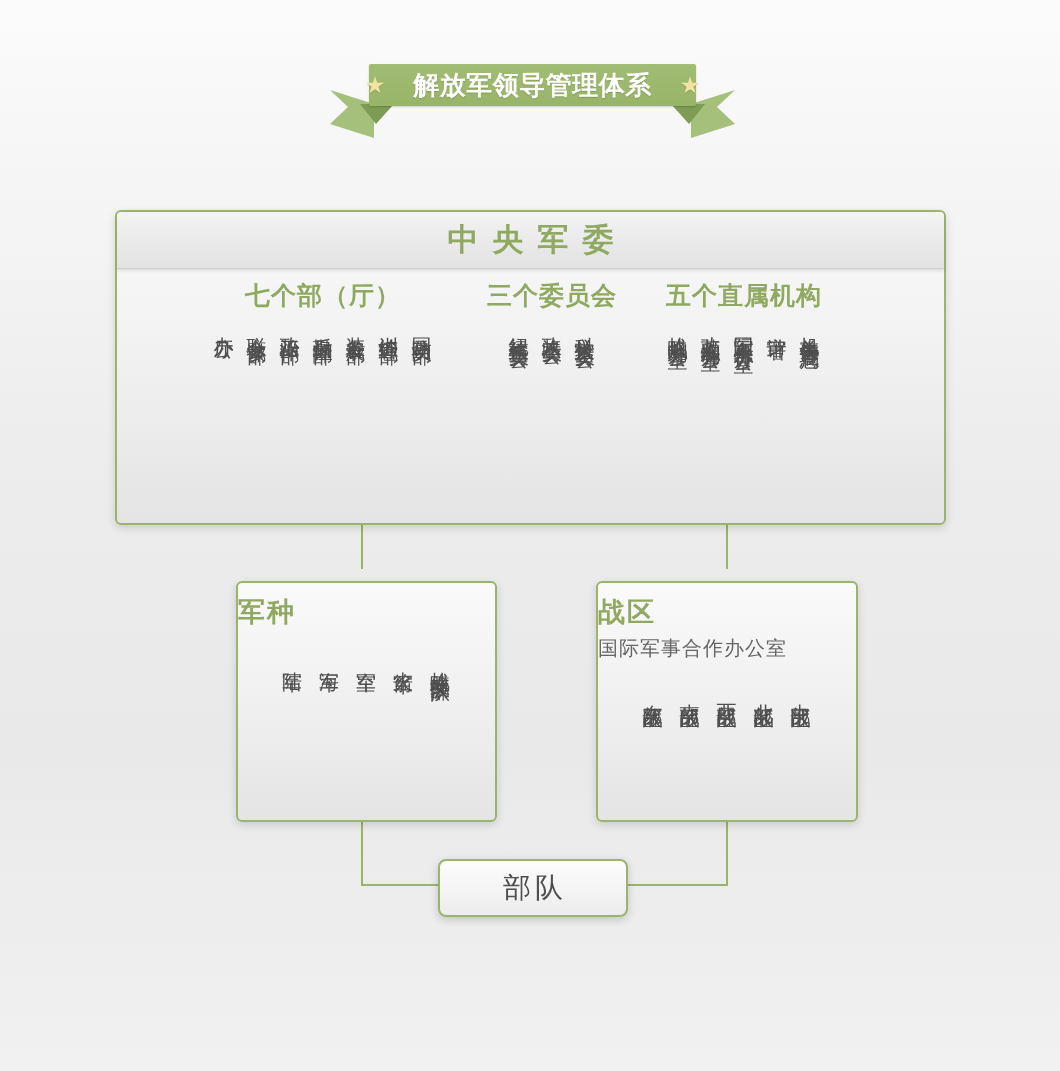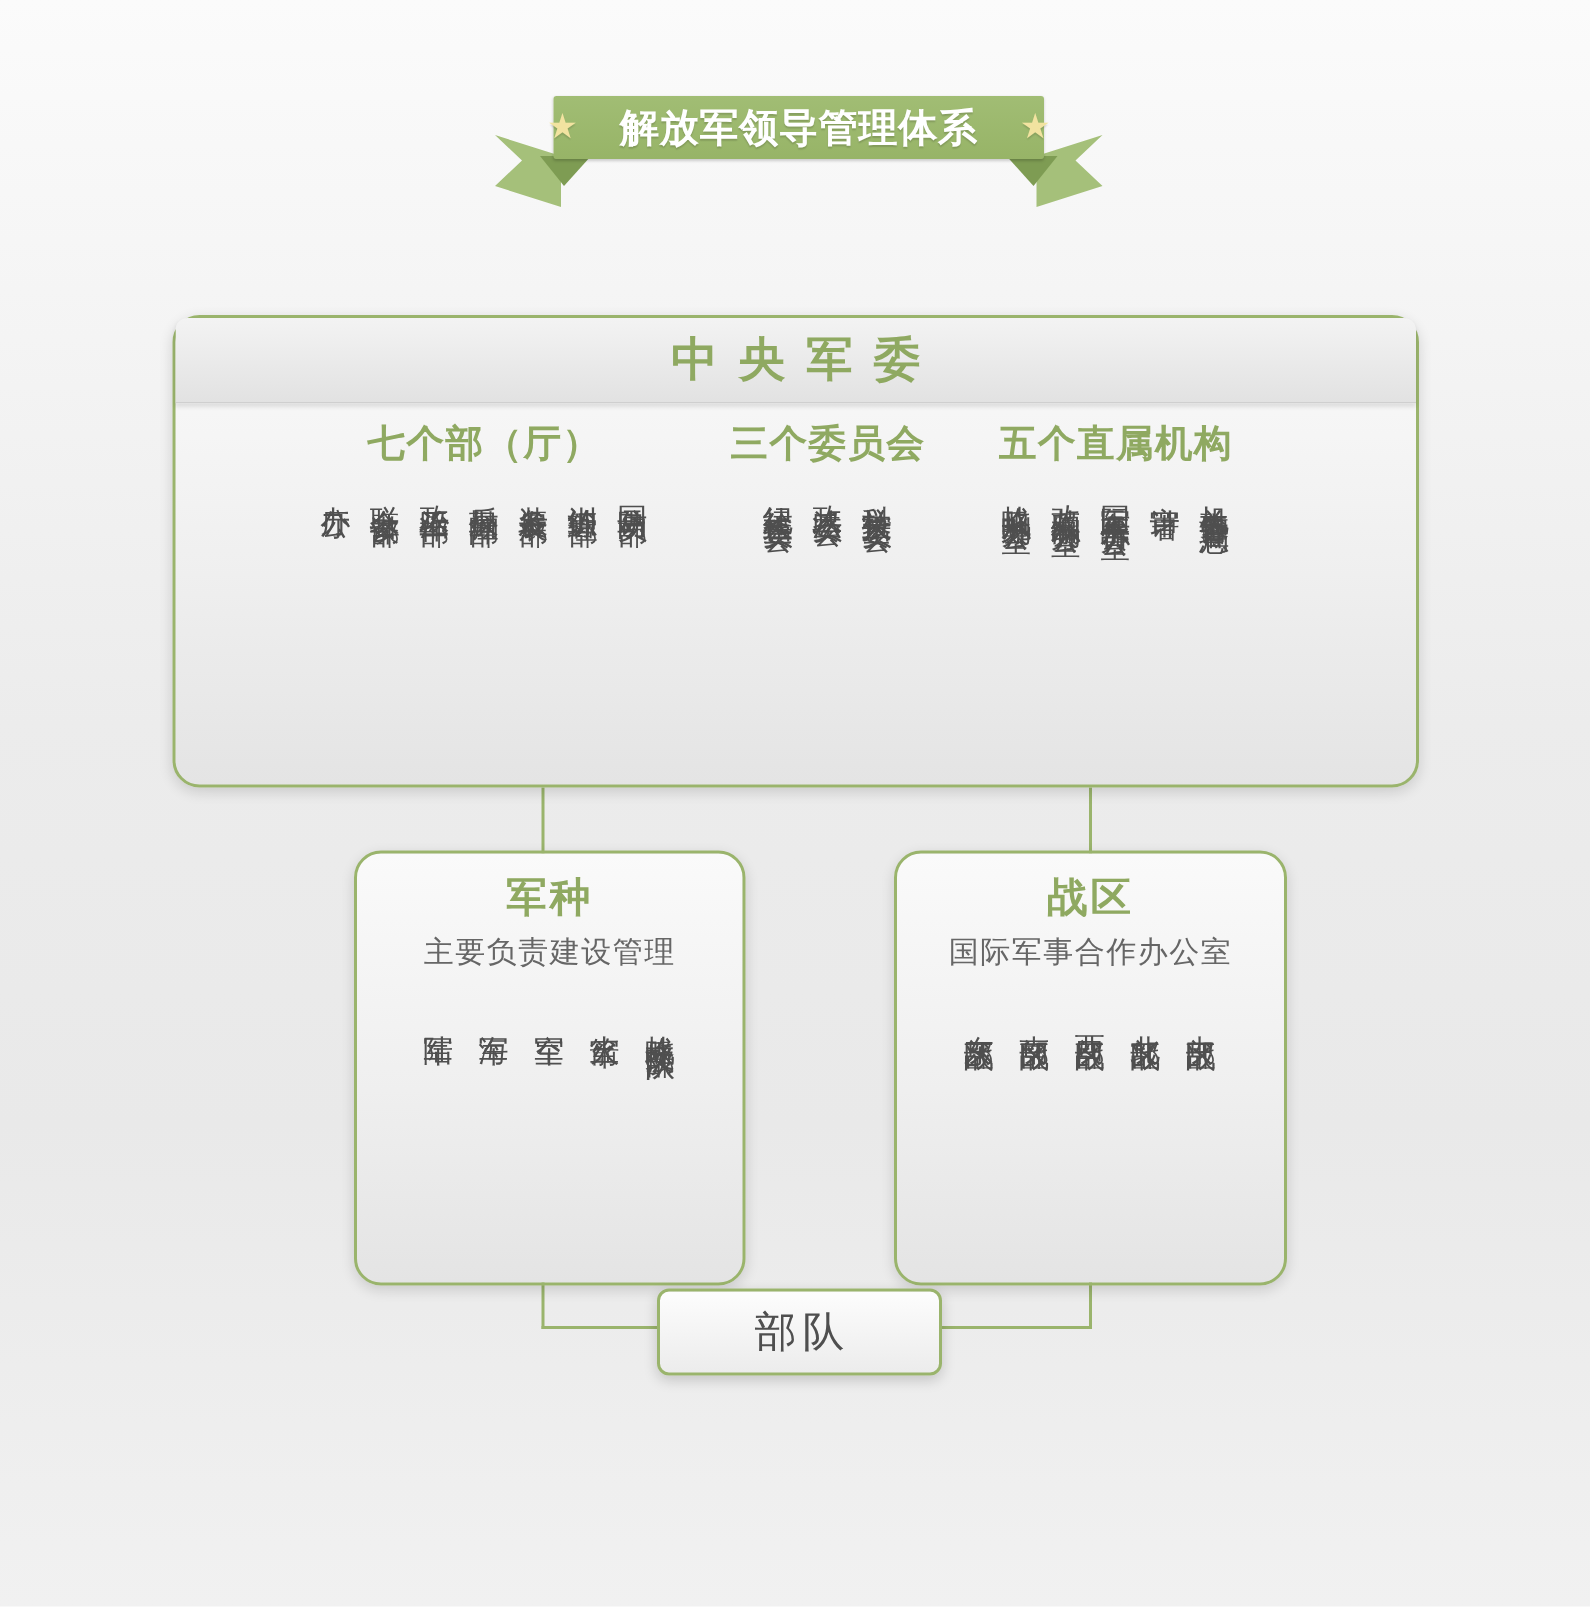--- a/index.html
+++ b/index.html
@@ -29,21 +29,21 @@
   .ribbon-title {
     color: #ffffff; font-size: 26px; font-weight: bold;
     margin: 0 28px; letter-spacing: 0.5px; white-space: nowrap;
     text-shadow: 0 1px 1px rgba(0,0,0,0.15);
   }
 
   
   .org-box {
     position: absolute;
     border: 2px solid #9ab46c;
-    border-radius: 18px;
+    border-radius: 6px;
     background: linear-gradient(180deg, #fafafa 0%, #efefef 55%, #e4e4e4 100%);
     box-shadow: 0 3px 9px rgba(0,0,0,0.14);
   }
   .cmc-box { left: 115px; top: 210px; width: 831px; height: 315px; }
   .cmc-header {
     height: 57px; border-radius: 8px 8px 0 0;
     background: linear-gradient(180deg, #f3f3f3, #e2e2e2);
     border-bottom: 1px solid #cfcfcf;
     box-shadow: 0 2px 3px rgba(0,0,0,0.10);
     display: flex; align-items: center; justify-content: center;
@@ -61,21 +61,21 @@
   }
   .vlist { display: flex; flex-direction: row; justify-content: center; align-items: flex-start; }
   .vlist.gap-s1 { gap: 13px; margin-top: 9px; }
   .vlist.gap-child { gap: 17px; margin-top: 26px; }
   .vitem {
     writing-mode: vertical-rl; text-orientation: upright;
     font-size: 20px; line-height: 1; letter-spacing: 2px;
     color: #4f4f4f; white-space: nowrap;
   }
 
-  .child-box { top: 567px; height: 290px; text-align: center; padding-top: 11px; }
+  .child-box { top: 581px; height: 241px; padding-top: 11px; }
   .services-box { left: 236px; width: 261px; }
   .theaters-box { left: 596px; width: 262px; }
   .child-title { color: #8fa961; font-size: 27px; font-weight: bold; letter-spacing: 2px; }
   .child-subtitle { color: #666666; font-size: 20px; margin-top: 5px; letter-spacing: 1px; }
 
   .troops-box {
     left: 438px; top: 859px; width: 190px; height: 58px;
     border-radius: 8px;
     background: linear-gradient(180deg, #fdfdfd, #ececec);
     box-shadow: 0 3px 9px rgba(0,0,0,0.18);
@@ -153,21 +153,20 @@
           <span class="vitem">审计署</span>
           <span class="vitem">机关事务管理总局</span>
         </div>
       </div>
 
     </div>
   </div>
 
   <div class="org-box child-box services-box">
     <div class="child-title">军种</div>
-    <div class="child-subtitle">主要负责建设管理</div>
     <div class="vlist gap-child">
       <span class="vitem">陆军</span>
       <span class="vitem">海军</span>
       <span class="vitem">空军</span>
       <span class="vitem">火箭军</span>
       <span class="vitem">战略支援部队</span>
     </div>
   </div>
 
   <div class="org-box child-box theaters-box">

